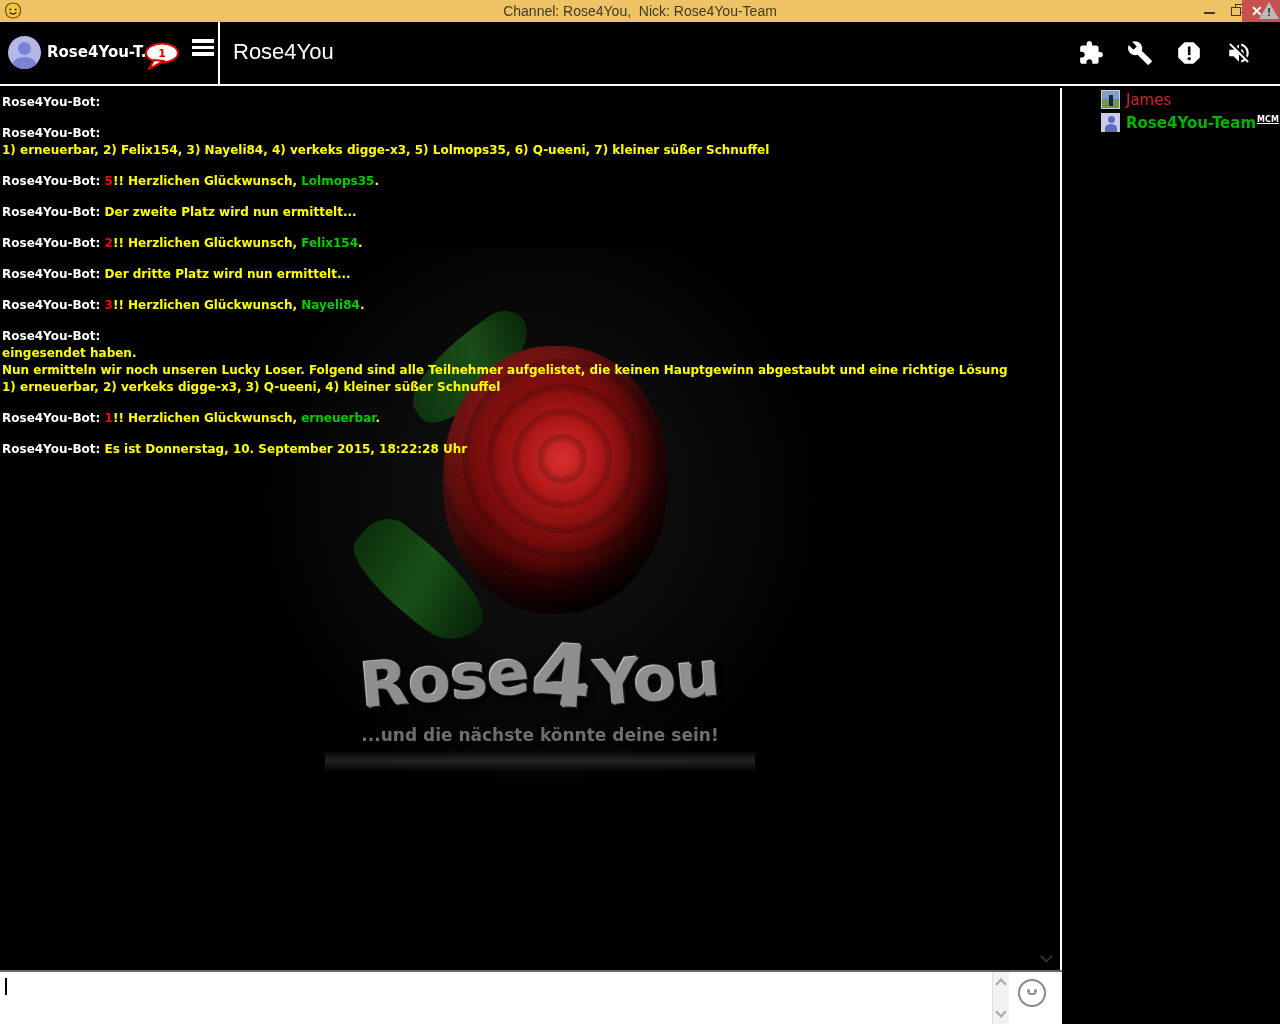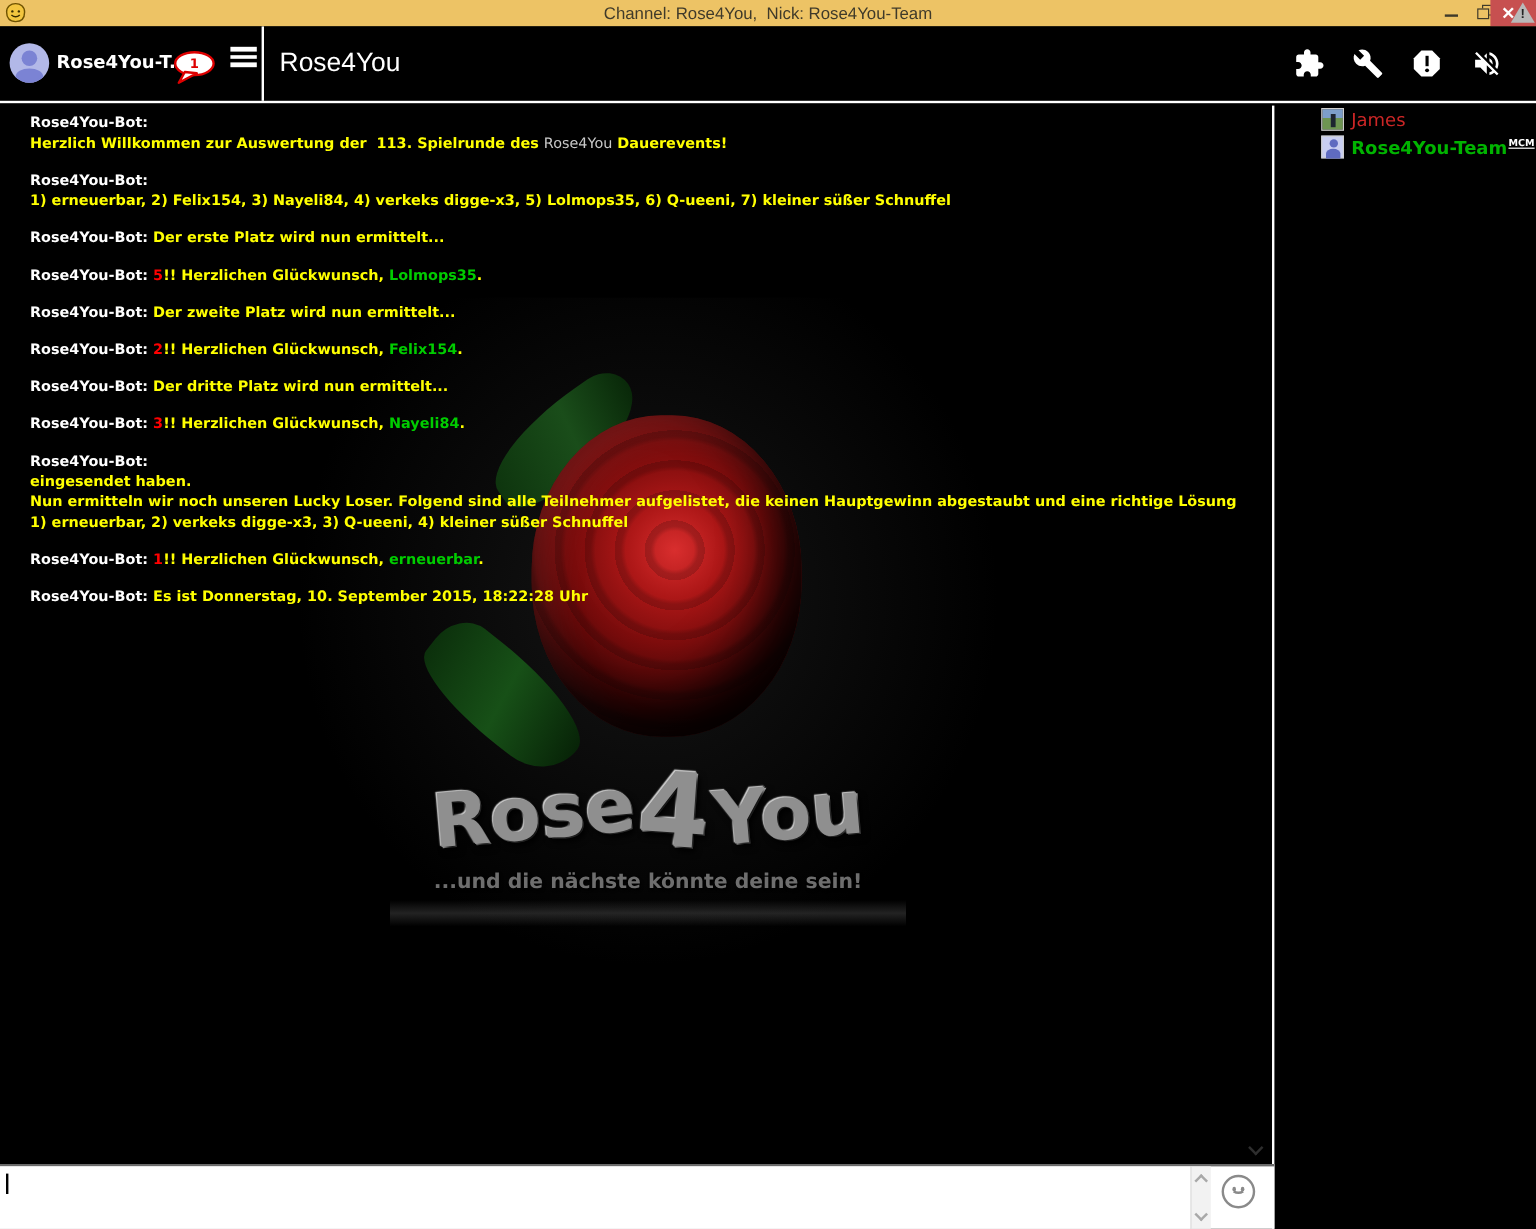--- a/index.html
+++ b/index.html
@@ -30,21 +30,21 @@
   .hdr-name { position:absolute; left:47px; top:21px; font-family:"DejaVu Sans", sans-serif; font-size:15px; font-weight:bold; color:#fff; }
   .bubble { position:absolute; left:142px; top:20px; }
   .hamburger { position:absolute; left:192px; top:17px; width:22px; height:17px; cursor:pointer; }
   .hamburger i { display:block; width:22px; height:3.5px; background:#fff; margin-bottom:3px; }
   .hdr-divider { position:absolute; left:218px; top:0px; width:2px; height:62px; background:#fff; }
   .hdr-title { position:absolute; left:233px; top:17px; font-size:22px; color:#fff; }
   .hdr-icon { position:absolute; top:18px; width:26px; height:26px; cursor:pointer; }
 
   
   .chat { position:absolute; left:0; top:88px; width:1060px; height:882px; background:#000; overflow:hidden; }
-  .chat-text { position:absolute; left:25px; top:6px; z-index:5; font-family:"DejaVu Sans", sans-serif;
+  .chat-text { position:absolute; left:2px; top:6px; z-index:5; font-family:"DejaVu Sans", sans-serif;
     font-size:12px; line-height:17px; font-weight:bold; }
   .msg { margin-bottom:14px; }
   .msg-line { white-space:pre; }
   .seg-w { color:#ffffff; }
   .seg-y { color:#ffff00; }
   .seg-r { color:#ff0000; }
   .seg-g { color:#00cc00; }
   .seg-x { color:#c8c8c8; font-weight:normal; }
 
   
@@ -173,28 +173,24 @@
     <div class="bloom"></div>
     <div class="floor"></div>
     <div class="logo-row">
       <span class="lg-a">Rose</span><span class="lg-b">4</span><span class="lg-c">You</span>
     </div>
     <div class="tagline">...und die nächste könnte deine sein!</div>
   </div>
   <div class="chat-text">
       <div class="msg">
         <div class="msg-line"><span class="seg-w">Rose4You-Bot:</span></div>
-        <div class="msg-line"><span class="seg-y">Herzlich Willkommen zur Auswertung der  113. Spielrunde des </span><span class="seg-x">Rose4You</span><span class="seg-y"> Dauerevents!</span></div>
       </div>
       <div class="msg">
         <div class="msg-line"><span class="seg-w">Rose4You-Bot:</span></div>
         <div class="msg-line"><span class="seg-y">1) erneuerbar, 2) Felix154, 3) Nayeli84, 4) verkeks digge-x3, 5) Lolmops35, 6) Q-ueeni, 7) kleiner süßer Schnuffel</span></div>
-      </div>
-      <div class="msg">
-        <div class="msg-line"><span class="seg-w">Rose4You-Bot: </span><span class="seg-y">Der erste Platz wird nun ermittelt...</span></div>
       </div>
       <div class="msg">
         <div class="msg-line"><span class="seg-w">Rose4You-Bot: </span><span class="seg-r">5</span><span class="seg-y">!! Herzlichen Glückwunsch, </span><span class="seg-g">Lolmops35</span><span class="seg-y">.</span></div>
       </div>
       <div class="msg">
         <div class="msg-line"><span class="seg-w">Rose4You-Bot: </span><span class="seg-y">Der zweite Platz wird nun ermittelt...</span></div>
       </div>
       <div class="msg">
         <div class="msg-line"><span class="seg-w">Rose4You-Bot: </span><span class="seg-r">2</span><span class="seg-y">!! Herzlichen Glückwunsch, </span><span class="seg-g">Felix154</span><span class="seg-y">.</span></div>
       </div>

